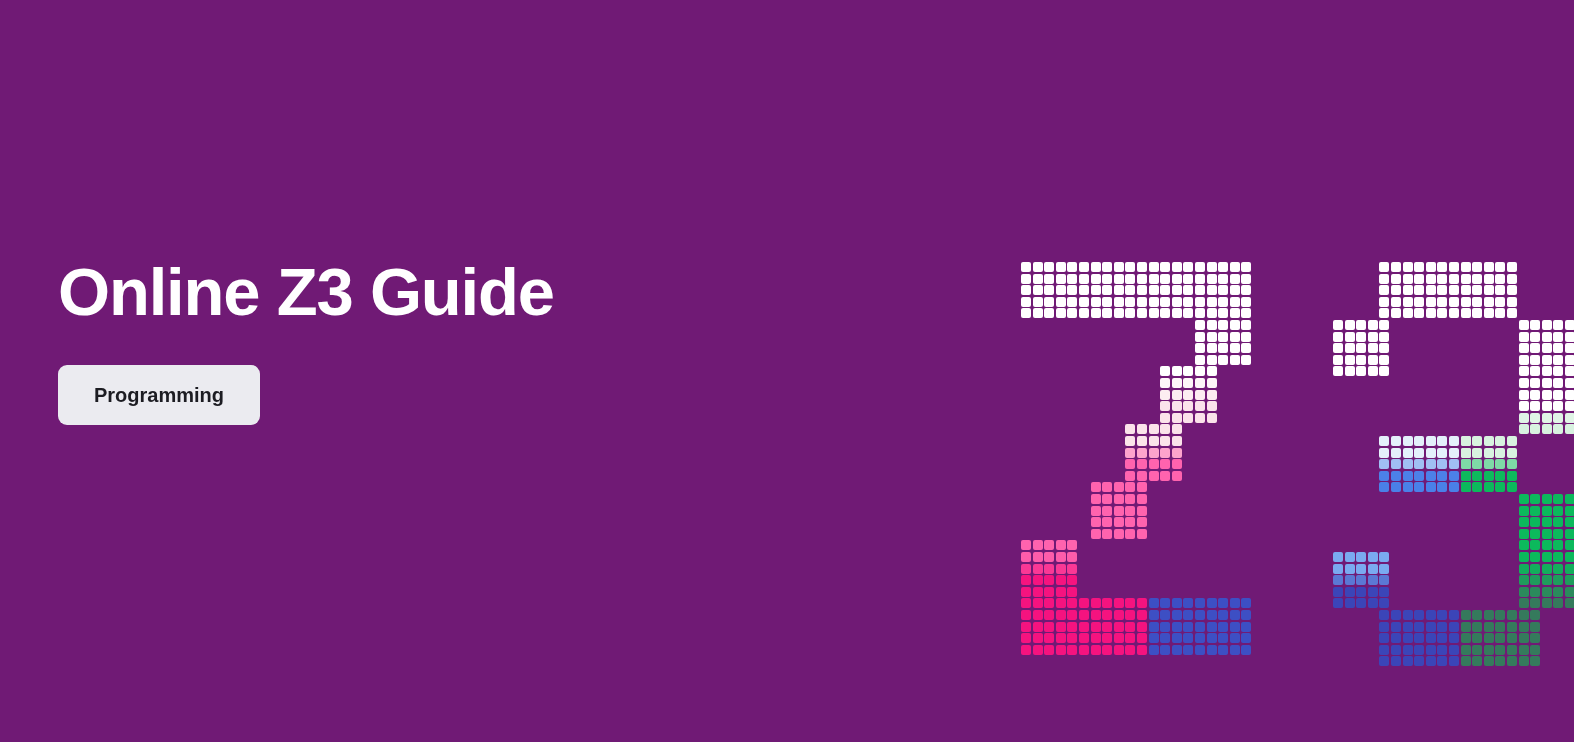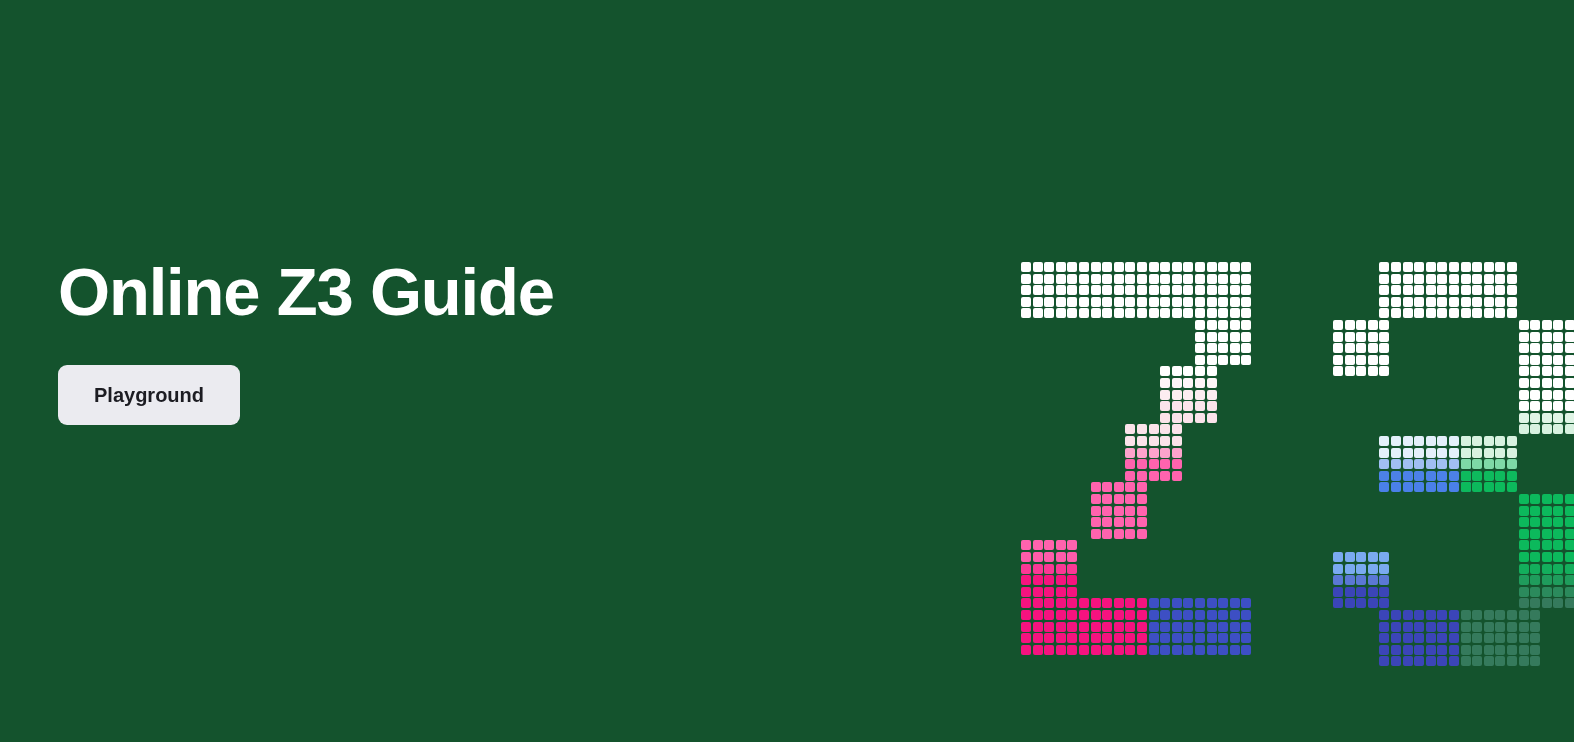--- a/index.html
+++ b/index.html
@@ -11,21 +11,21 @@
     width: 1574px;
     height: 742px;
     background: #727272;
     font-family: "Liberation Sans", sans-serif;
     overflow: hidden;
     position: relative;
   }
   .hero {
     position: absolute;
     inset: 0;
-    background: #14532d;
+    background: #701a75;
   }
   .hero-text {
     position: absolute;
     left: 58px;
     top: 258px;
     width: 900px;
   }
   .page-title {
     font-family: "Liberation Sans", sans-serif;
     font-size: 67px;
@@ -81,21 +81,21 @@
 </head>
 <body>
 
 <div class="hero">
 
   <div class="hero-text">
     <h1 class="page-title">Online Z3 Guide</h1>
   </div>
 
   <div class="button-row">
-    <button class="nav-button">Playground</button>
+    <button class="nav-button">Programming</button>
   </div>
 
   <div class="logo" id="logo">
     <div class="glyph" id="glyph-z" style="left:0px;">
         <div class="px" style="left: 0px; top: 0px; width: 10px; height: 10px; background: rgb(255, 255, 255);"></div>
         <div class="px" style="left: 11.6px; top: 0px; width: 10px; height: 10px; background: rgb(255, 255, 255);"></div>
         <div class="px" style="left: 23.2px; top: 0px; width: 10px; height: 10px; background: rgb(255, 255, 255);"></div>
         <div class="px" style="left: 34.8px; top: 0px; width: 10px; height: 10px; background: rgb(255, 255, 255);"></div>
         <div class="px" style="left: 46.4px; top: 0px; width: 10px; height: 10px; background: rgb(255, 255, 255);"></div>
         <div class="px" style="left: 58px; top: 0px; width: 10px; height: 10px; background: rgb(255, 255, 255);"></div>

